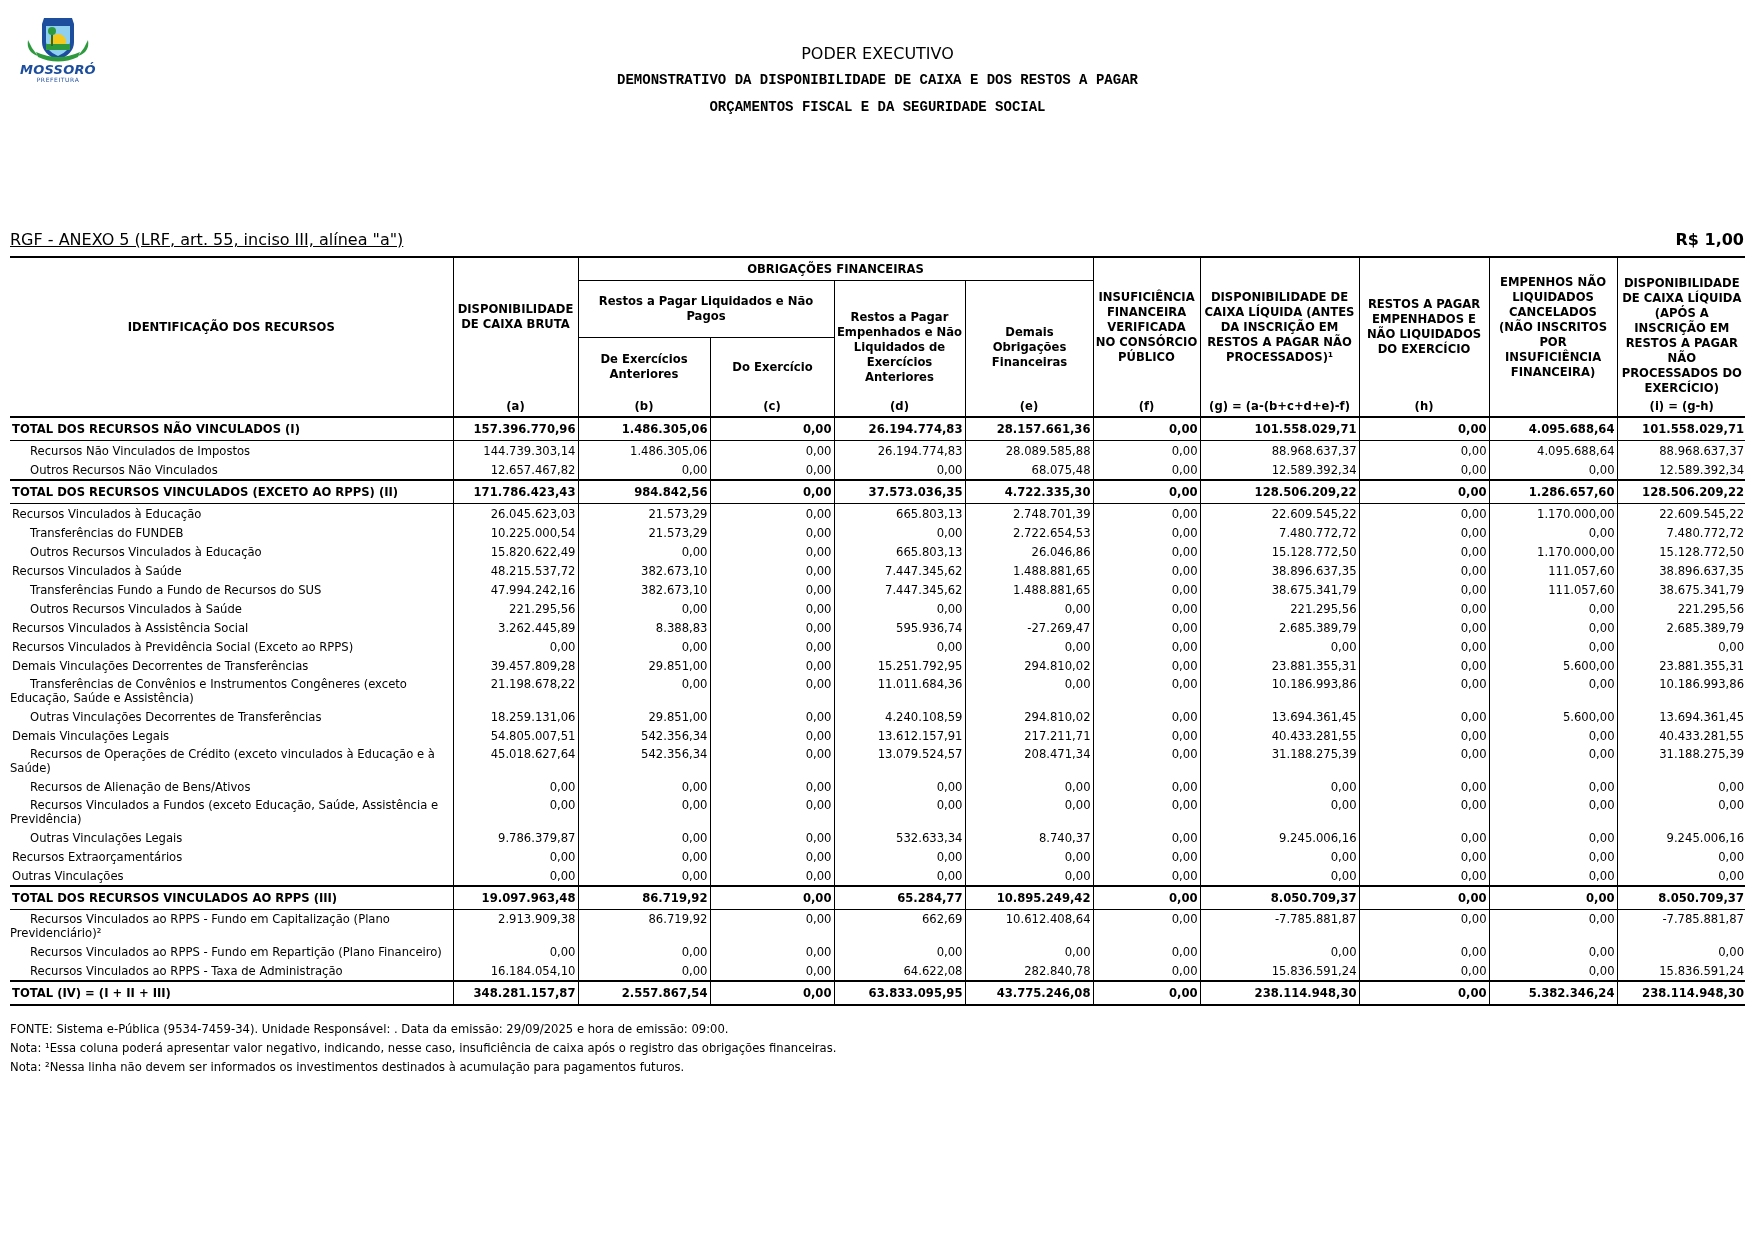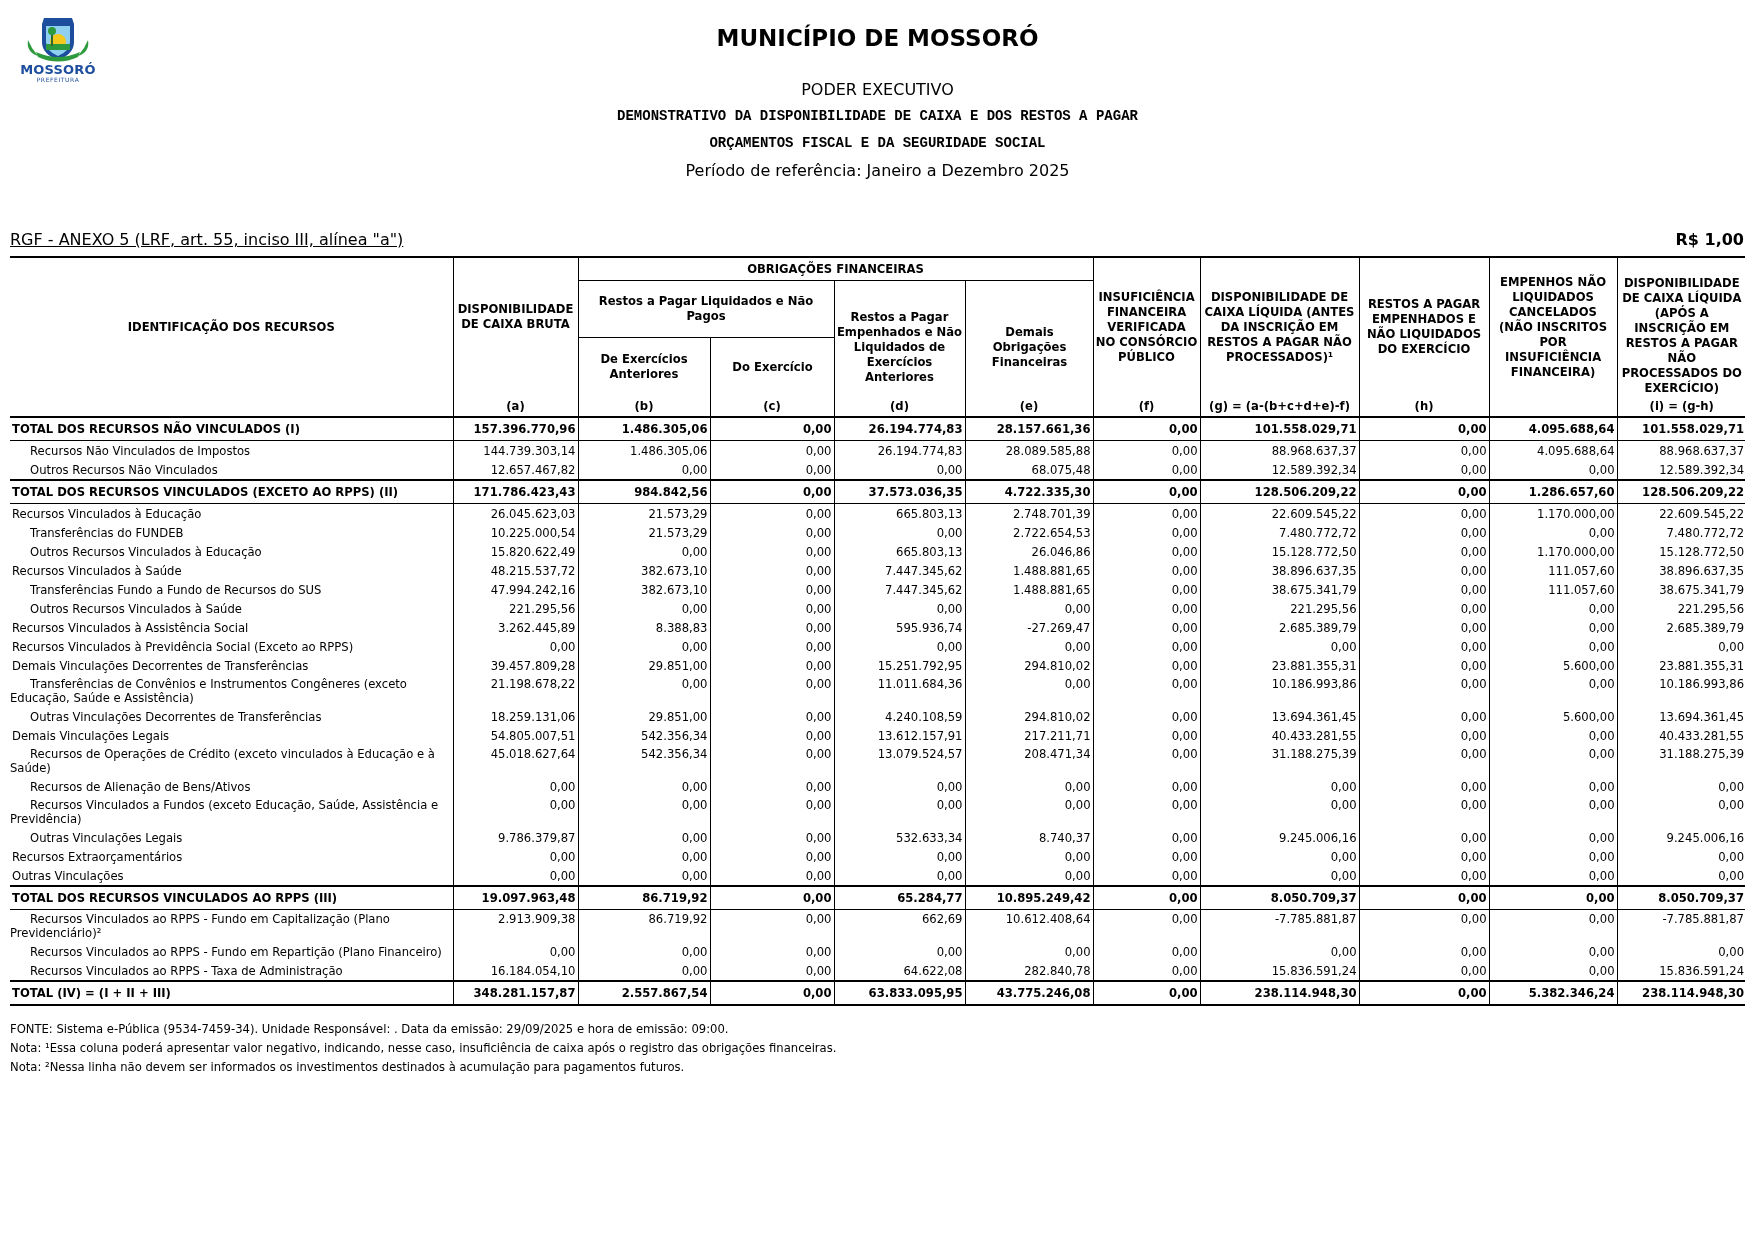--- a/index.html
+++ b/index.html
@@ -1,18 +1,18 @@
 <!DOCTYPE html>
 <html><head>
 <meta charset="utf-8">
 <style>
   html, body { margin: 0; padding: 0; background: #ffffff; }
   body { width: 1755px; height: 1240px; position: relative; font-family: "DejaVu Sans", sans-serif; color: #000; overflow: hidden; }
   .logo { position: absolute; left: 18px; top: 14px; width: 80px; height: 70px; }
-  .logo-text { position: absolute; left: 18px; top: 62px; width: 80px; text-align: center; font-family: "DejaVu Sans", sans-serif; font-weight: bold; font-size: 13px; color: #1d4e9e; letter-spacing: 0.2px; }
+  .logo-text { position: absolute; left: 18px; top: 62px; width: 80px; text-align: center; font-family: "DejaVu Sans", sans-serif; font-weight: bold; font-size: 13px; color: #1d4e9e; letter-spacing: 0.2px; font-style: italic; }
   .logo-sub { position: absolute; left: 18px; top: 76px; width: 80px; text-align: center; font-size: 6px; color: #1d4e9e; letter-spacing: 0.6px; }
   .header { position: absolute; left: 0; top: 20px; width: 1755px; text-align: center; }
   .h-title { font-size: 23px; font-weight: bold; line-height: 36px; }
   .h-line { font-size: 16px; line-height: 27px; }
   .h-bold { font-size: 14px; font-weight: bold; line-height: 27px; font-family: Liberation Mono, monospace; }
   .annex { position: absolute; left: 10px; top: 230px; font-size: 16px; text-decoration: underline; }
   .unit { position: absolute; right: 11px; top: 230px; font-size: 16px; font-weight: bold; }
   table.rgf { position: absolute; left: 10px; top: 256px; border-collapse: collapse; table-layout: fixed; width: 1735px; font-size: 11.6px; }
   table.rgf th { font-weight: bold; text-align: center; vertical-align: middle; line-height: 15px; padding: 0 2px; border-left: 1px solid #000; }
   table.rgf th.first { border-left: none; }
@@ -44,25 +44,23 @@
     <rect x="28" y="30" width="24" height="6" fill="#2e9a3e"></rect>
     <rect x="33" y="18" width="2" height="14" fill="#2e6a2e"></rect>
     <circle cx="34" cy="17" r="4" fill="#2e9a3e"></circle>
     <path d="M18 38 Q40 48 62 38 L60 43 Q40 52 20 43 Z" fill="#2e9a3e"></path>
   </svg>
 </div>
 <div class="logo-text">MOSSORÓ</div>
 <div class="logo-sub">PREFEITURA</div>
 
 <div class="header">
-  <div class="h-title">MUNICÍPIO DE MOSSORÓ</div>
   <div class="h-line" style="margin-top:20px">PODER EXECUTIVO</div>
   <div class="h-bold">DEMONSTRATIVO DA DISPONIBILIDADE DE CAIXA E DOS RESTOS A PAGAR</div>
   <div class="h-bold">ORÇAMENTOS FISCAL E DA SEGURIDADE SOCIAL</div>
-  <div class="h-line">Período de referência: Janeiro a Dezembro 2025</div>
 </div>
 
 <div class="annex">RGF - ANEXO 5 (LRF, art. 55, inciso III, alínea "a")</div>
 <div class="unit">R$ 1,00</div>
 
 <table class="rgf">
   <colgroup>
     <col style="width:443px">
       <col style="width:125px">
       <col style="width:132px">

